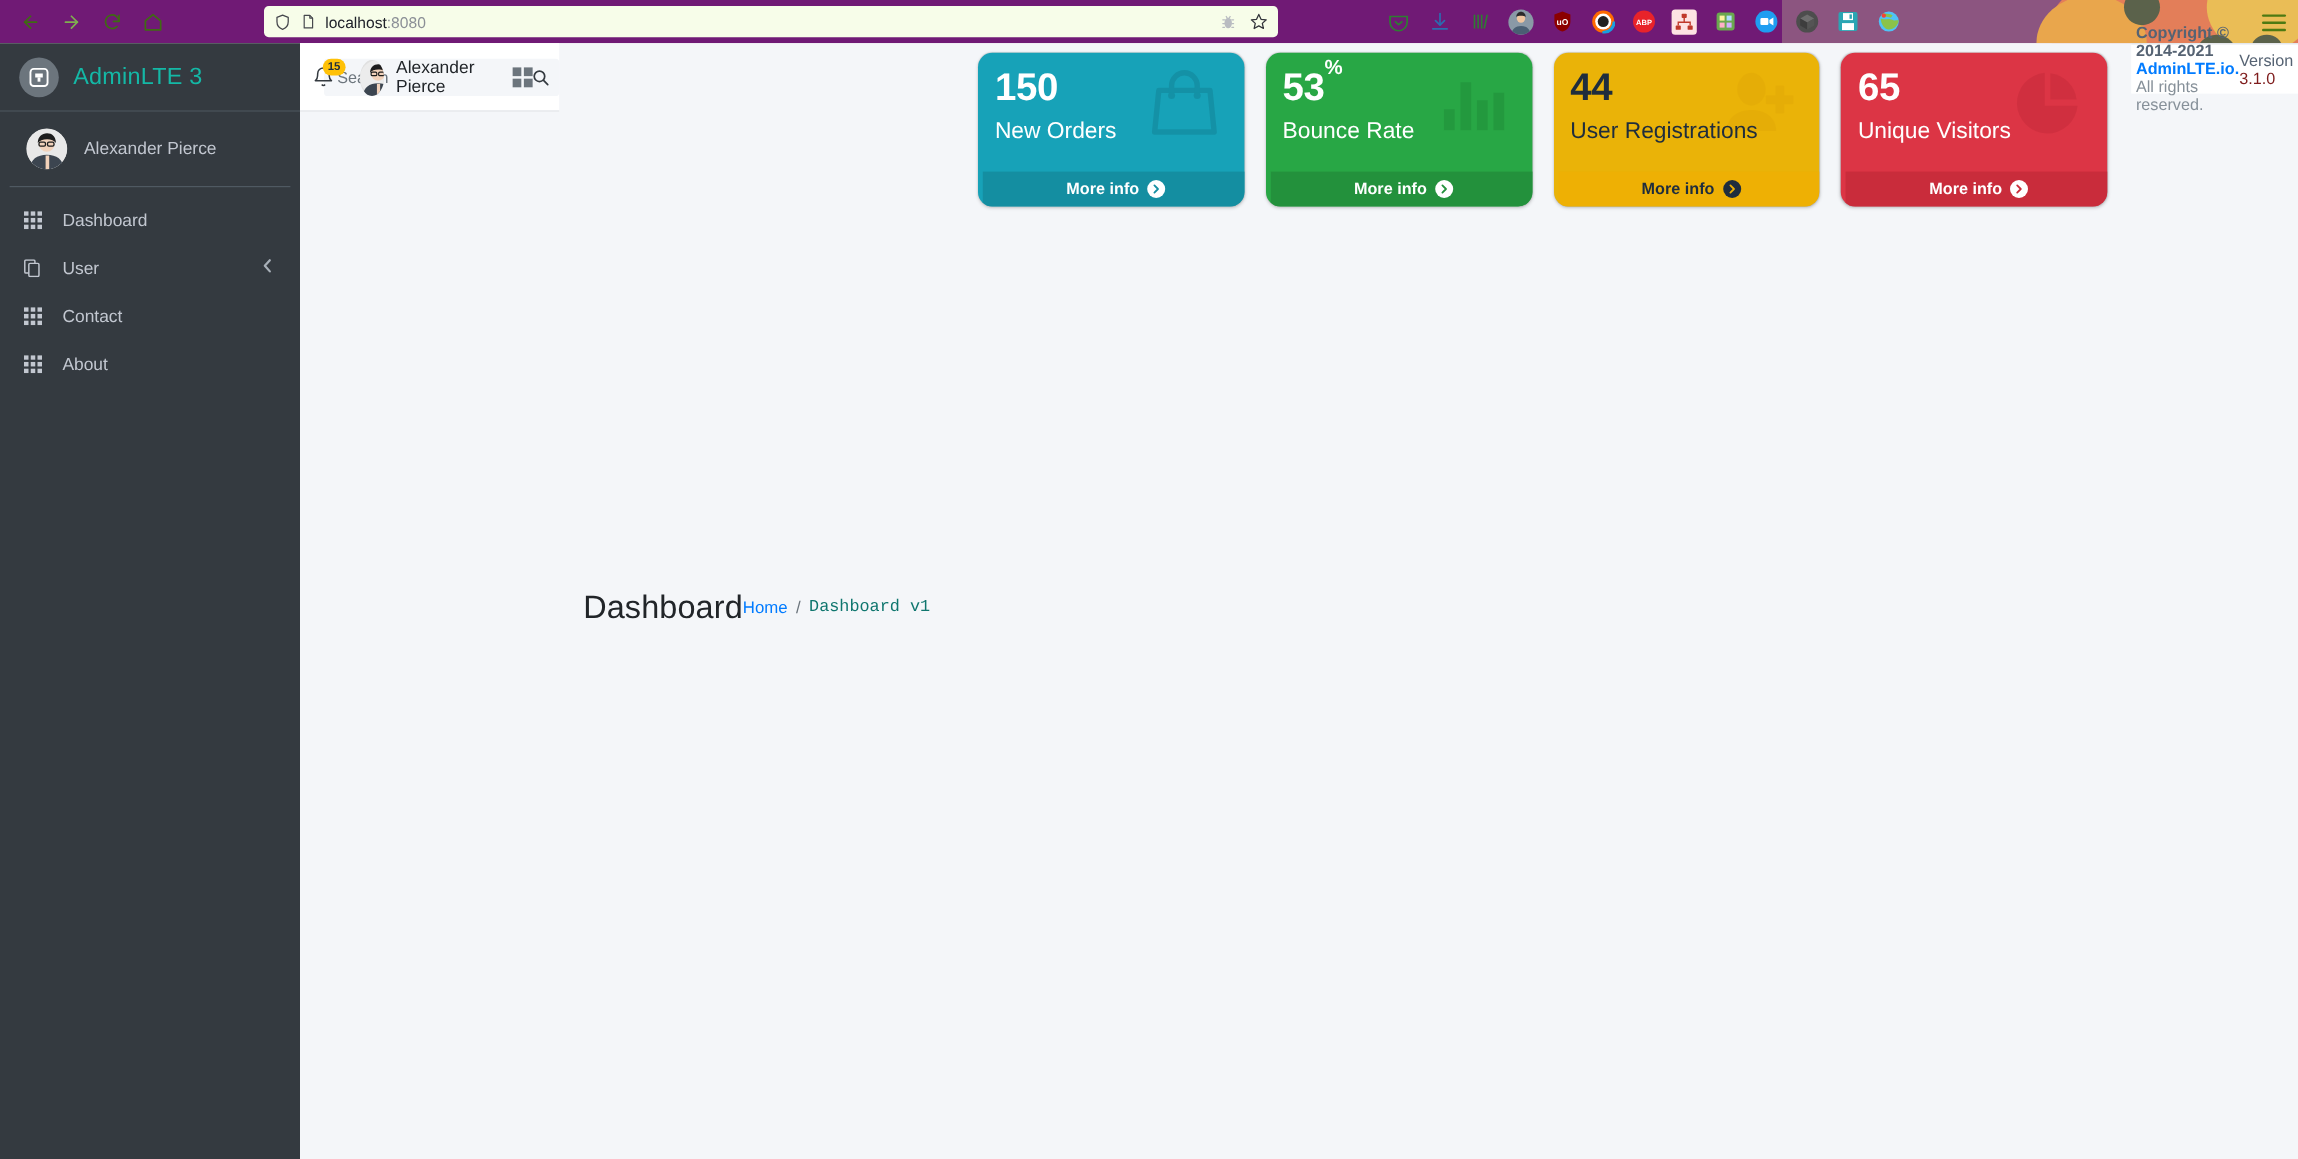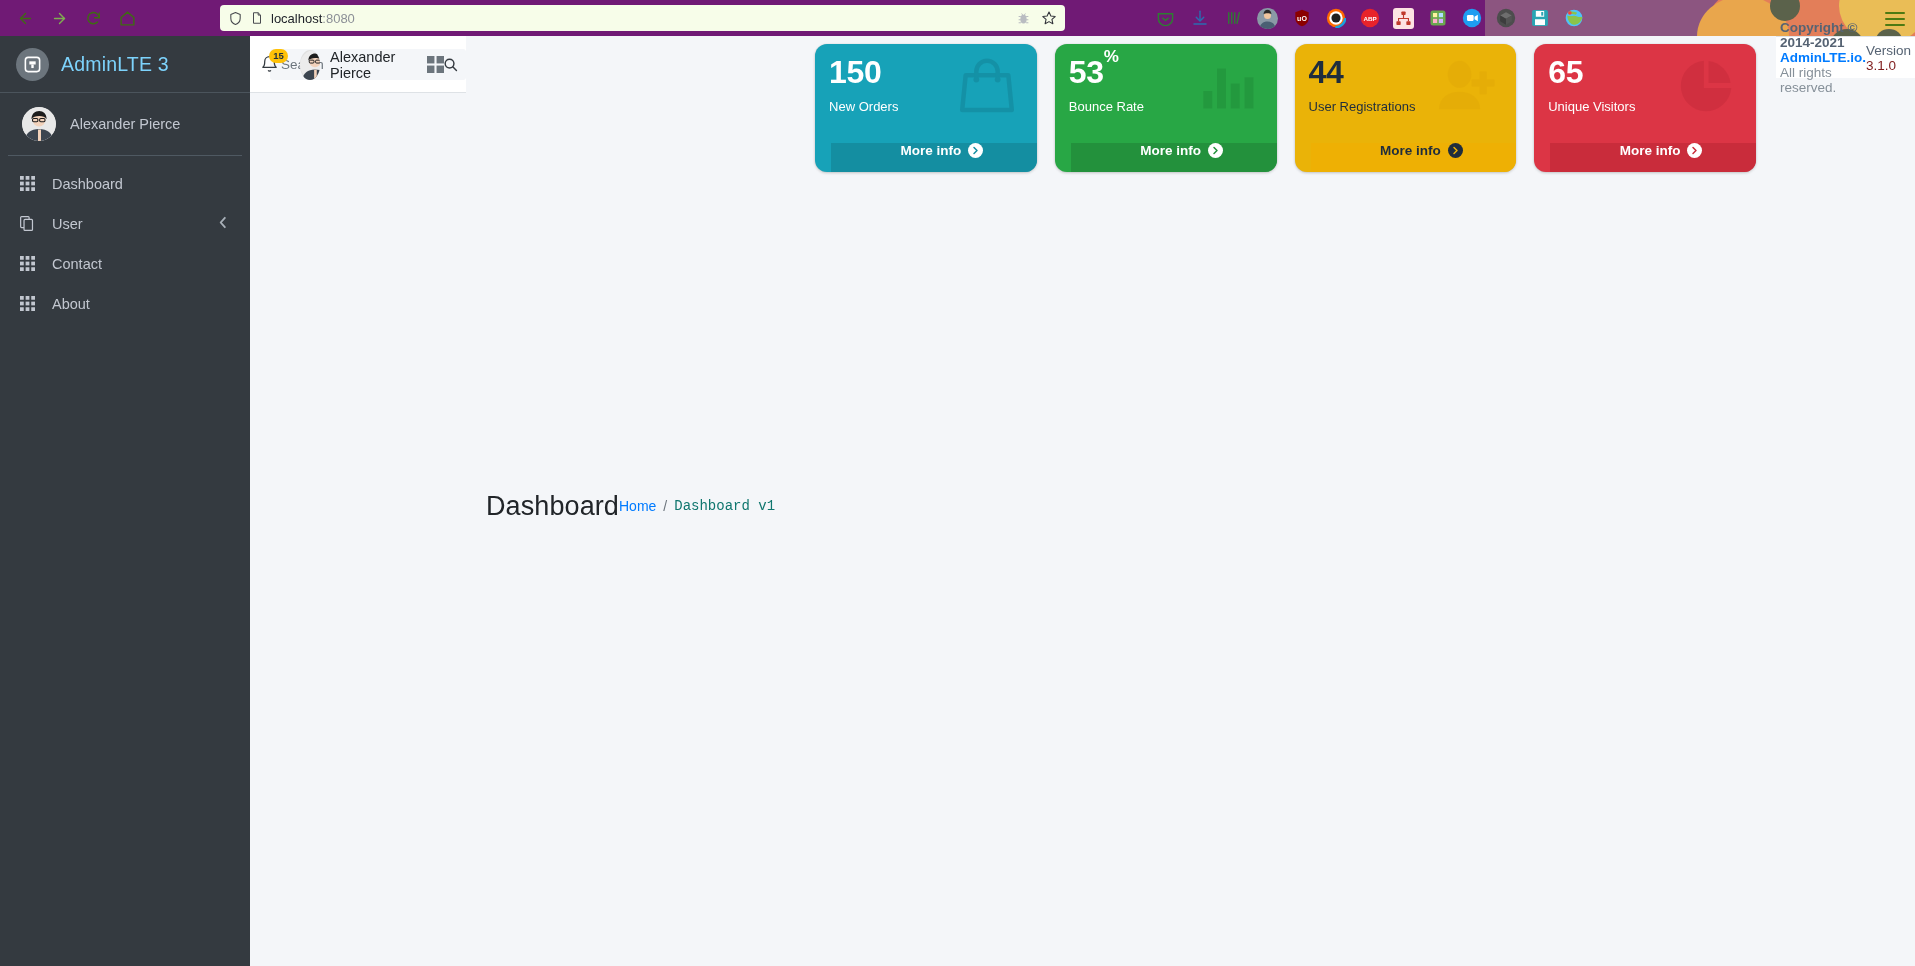--- a/index.html
+++ b/index.html
@@ -90,21 +90,21 @@
     gap: 12px;
     cursor: pointer;
   }
   #brand-logo {
     width: 33px; height: 33px; border-radius: 50%;
     background: #6c757d;
     display: flex; align-items: center; justify-content: center;
     flex: 0 0 33px;
   }
   #brand-text {
-    font-size: 19.5px; color: #7dd3fc; font-weight: 300;
+    font-size: 19.5px; color: #14b8a6; font-weight: 300;
     letter-spacing: .2px;
   }
   #side-user {
     display: flex; align-items: center; gap: 14px;
     padding: 14px 16px 14px 14px;
     border-bottom: 1px solid #4f5962;
     margin: 0 8px;
     cursor: pointer;
   }
   #side-user-avatar {
@@ -232,31 +232,31 @@
     box-shadow: 0 0 1px rgba(0,0,0,.125), 0 1px 3px rgba(0,0,0,.2);
     overflow: hidden;
     min-height: 128px;
   }
   .sb-inner { padding: 12px 14px 4px 14px; position: relative; z-index: 2; }
   .sb-num {
     font-size: 32px; font-weight: 700; line-height: 1.05;
     letter-spacing: -.3px;
   }
   .sb-num sup { font-size: 17px; top: -.55em; position: relative; font-weight: 700; }
-  .sb-label { font-size: 13px; margin-top: 9px; display: block; }
+  .sb-label { font-size: 19px; margin-top: 9px; display: block; }
   .sb-icon {
     position: absolute; right: 14px; top: 6px;
     width: 72px; height: 72px;
     z-index: 1; opacity: .22;
     display: flex; align-items: center; justify-content: center;
   }
   .sb-footer {
-    position: absolute; left: 16px; bottom: 0; width: 100%;
+    position: absolute; left: 4px; bottom: 0; width: 100%;
     height: 29px;
-    display: flex; justify-content: center;
+    display: flex; align-items: center; justify-content: center;
     gap: 7px;
     font-size: 13.5px; font-weight: 600;
     text-decoration: none; cursor: pointer;
   }
   .sb-footer .arrow-circ {
     width: 15px; height: 15px; border-radius: 50%;
     display: flex; align-items: center; justify-content: center;
   }
 
   

